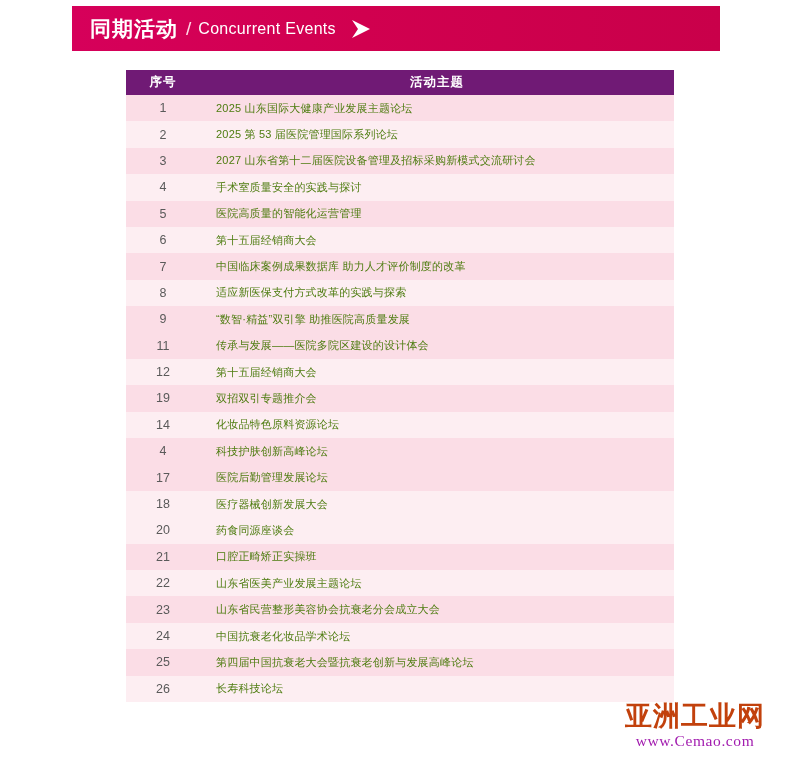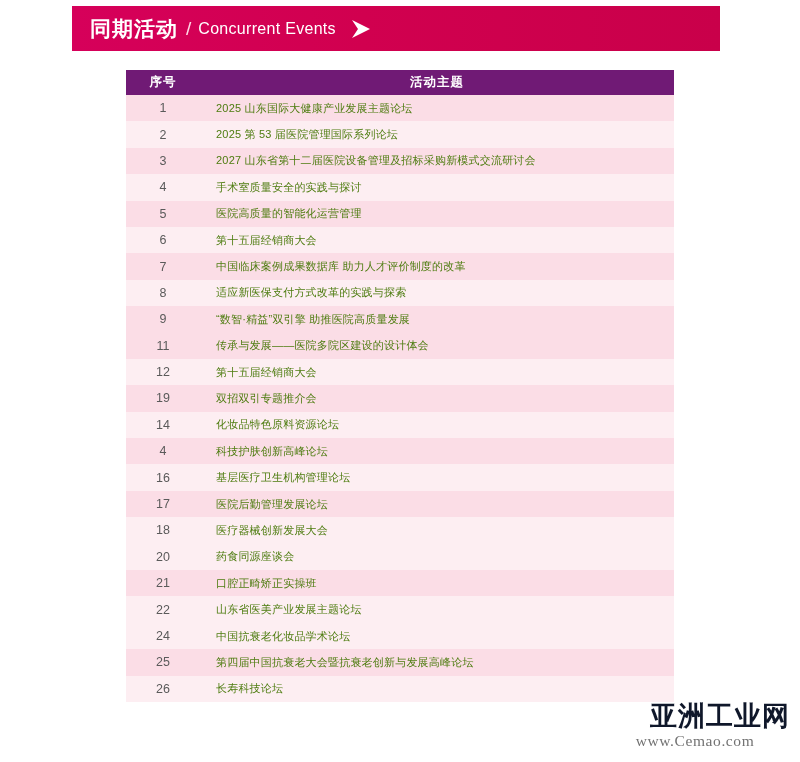--- a/index.html
+++ b/index.html
@@ -97,30 +97,29 @@
 
   
   .logo-block {
     position: absolute;
     right: 10px;
     bottom: 12px;
     text-align: center;
     width: 190px;
   }
   .logo-main {
-    color: #0f172a;
+    color: #c2410c;
     font-size: 27px;
     font-weight: bold;
     letter-spacing: 1px;
     font-family: "Liberation Sans", sans-serif;
     line-height: 1.05;
-    text-align: right;
   }
   .logo-url {
-    color: #737373;
+    color: #a21caf;
     font-size: 15.5px;
     letter-spacing: 0.6px;
     margin-top: 2px;
     font-family: "Liberation Serif", serif;
   }
 </style>
 </head>
 <body>
 
 <div class="banner">
@@ -192,43 +191,43 @@
           <td class="topic">双招双引专题推介会</td>
         </tr>
         <tr class="even">
           <td class="no">14</td>
           <td class="topic">化妆品特色原料资源论坛</td>
         </tr>
         <tr class="odd">
           <td class="no">4</td>
           <td class="topic">科技护肤创新高峰论坛</td>
         </tr>
-        <tr class="even">
-          <td class="no">16</td>
-          <td class="topic">基层医疗卫生机构管理论坛</td>
-        </tr>
         <tr class="odd">
           <td class="no">17</td>
           <td class="topic">医院后勤管理发展论坛</td>
         </tr>
         <tr class="even">
           <td class="no">18</td>
           <td class="topic">医疗器械创新发展大会</td>
         </tr>
         <tr class="even">
           <td class="no">20</td>
           <td class="topic">药食同源座谈会</td>
         </tr>
         <tr class="odd">
           <td class="no">21</td>
           <td class="topic">口腔正畸矫正实操班</td>
         </tr>
         <tr class="even">
           <td class="no">22</td>
           <td class="topic">山东省医美产业发展主题论坛</td>
+        </tr>
+        <tr class="odd">
+          <td class="no">23</td>
+          <td class="topic">山东省民营整形美容协会抗衰老分会成立大会</td>
         </tr>
         <tr class="even">
           <td class="no">24</td>
           <td class="topic">中国抗衰老化妆品学术论坛</td>
         </tr>
         <tr class="odd">
           <td class="no">25</td>
           <td class="topic">第四届中国抗衰老大会暨抗衰老创新与发展高峰论坛</td>
         </tr>
         <tr class="even">

